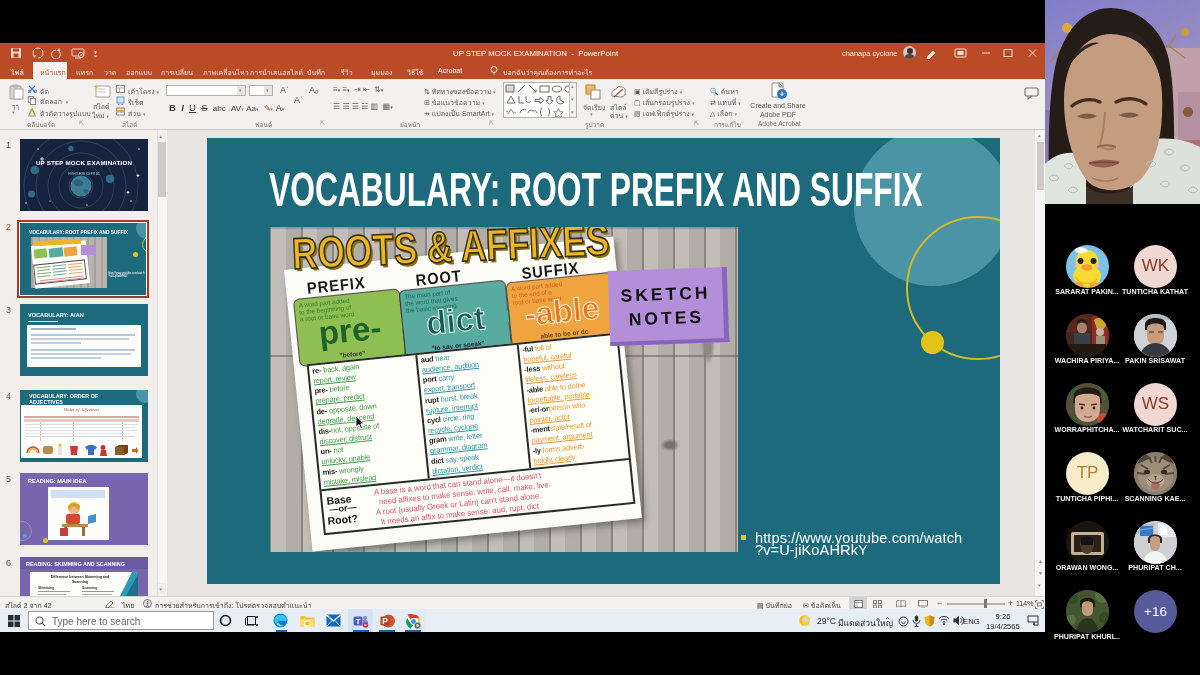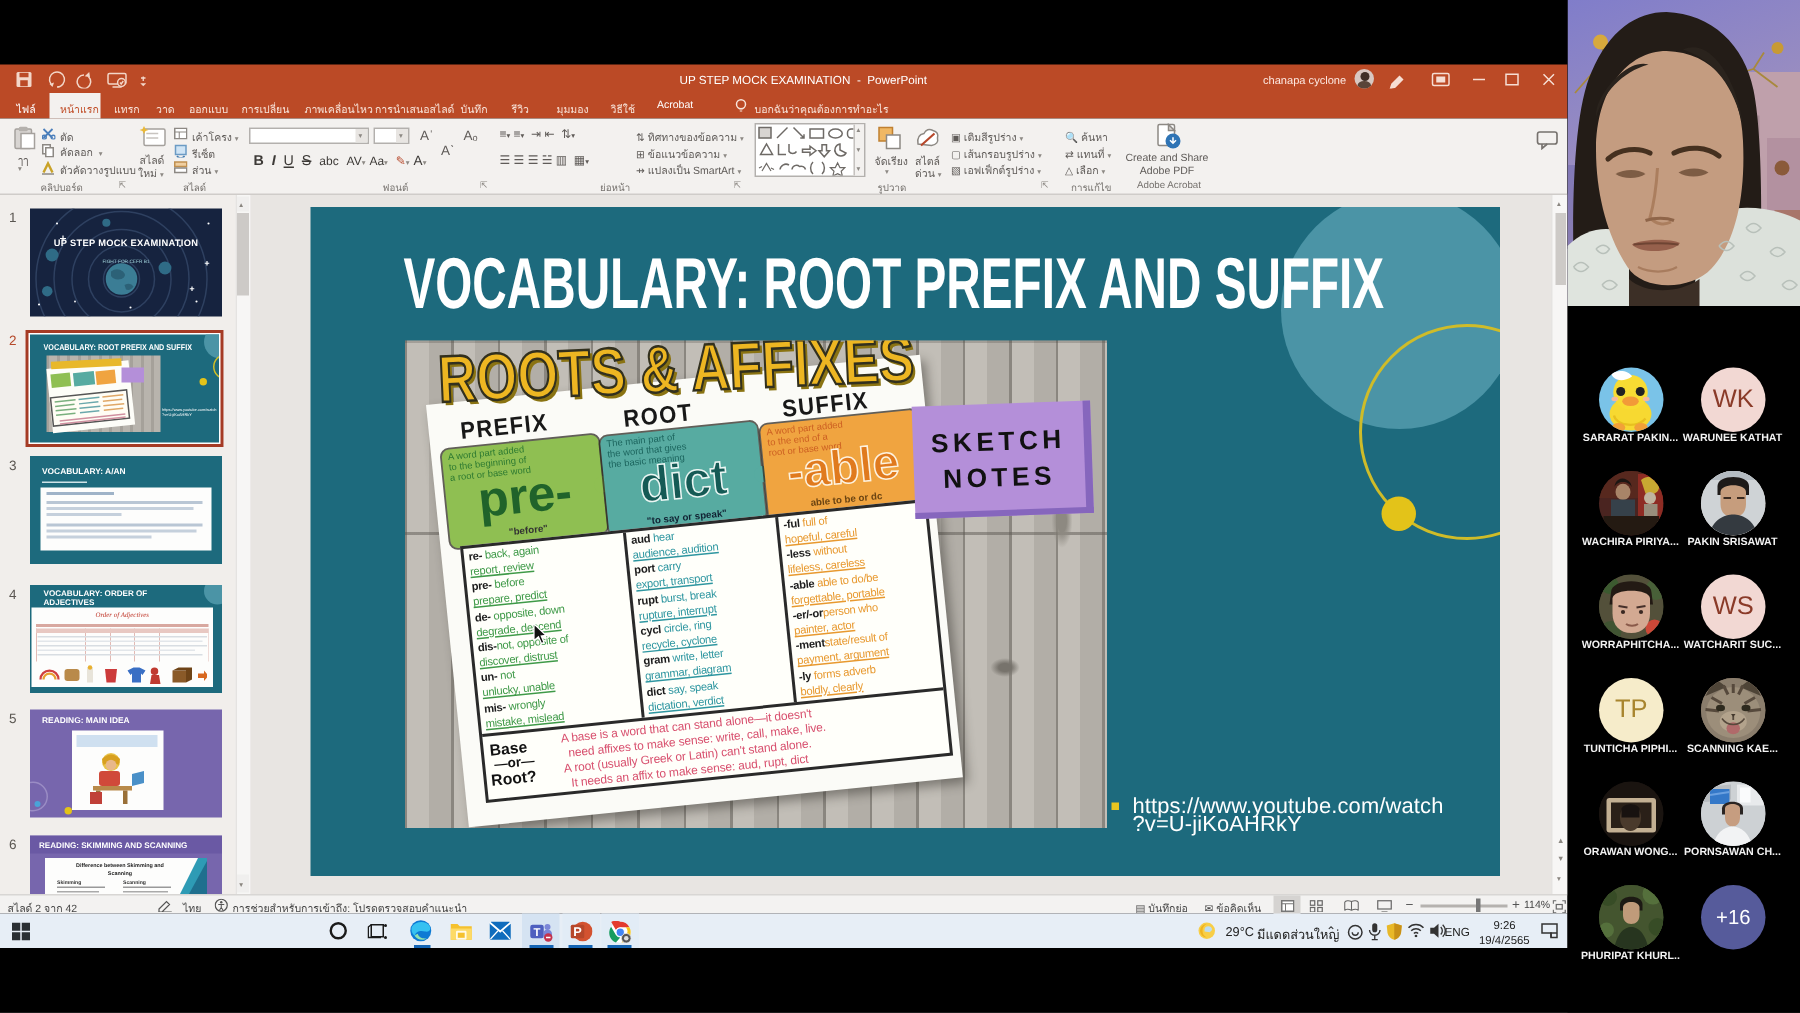--- a/index.html
+++ b/index.html
@@ -566,20 +566,27 @@
 
   <div class="abs" id="taskbar">
     <svg class="abs" style="left:8px;top:6px" width="12" height="12" viewBox="0 0 12 12">
         <g fill="#2a2f33">
           <rect x="0" y="0" width="5.5" height="5.5"></rect>
           <rect x="6.5" y="0" width="5.5" height="5.5"></rect>
           <rect x="0" y="6.5" width="5.5" height="5.5"></rect>
           <rect x="6.5" y="6.5" width="5.5" height="5.5"></rect>
         </g>
       </svg>
+    <div class="abs" style="left:28px;top:2px;width:186px;height:19px;background:#fff;border:1px solid #9a9a9a;">
+      <svg class="abs" style="left:6px;top:4px" width="11" height="11" viewBox="0 0 11 11">
+          <circle cx="4.5" cy="4.5" r="3.5" fill="none" stroke="#555" stroke-width="1.1"></circle>
+          <path d="M7.2 7.2 L10 10" stroke="#555" stroke-width="1.1"></path>
+        </svg>
+      <div class="t" style="left:23px;top:4px;font-size:10px;color:#666;">Type here to search</div>
+    </div>
     <svg class="abs" style="left:219px;top:5px" width="13" height="13" viewBox="0 0 13 13">
         <circle cx="6.5" cy="6.5" r="5" fill="none" stroke="#1a1a1a" stroke-width="1.6"></circle>
       </svg>
     <svg class="abs" style="left:245px;top:5px" width="13" height="13" viewBox="0 0 13 13">
         <g fill="none" stroke="#1a1a1a" stroke-width="1">
           <rect x="2.5" y="2.5" width="8" height="8"></rect>
           <path d="M2.5 2.5 L0.5 4 L0.5 11 L9 11" fill="none"></path>
           <circle cx="12" cy="3" r="1" fill="#1a1a1a" stroke="none"></circle>
           <circle cx="12" cy="11" r="1" fill="#1a1a1a" stroke="none"></circle>
         </g>
@@ -728,21 +735,21 @@
         <path d="M10 32 a11 7 0 0 0 21 2" fill="none" stroke="#e8c020" stroke-width="1.5"></path>
         <ellipse cx="13" cy="40" rx="4.5" ry="3" fill="#f2a138"></ellipse>
           <ellipse cx="28" cy="40" rx="4.5" ry="3" fill="#f2a138"></ellipse>
         <path d="M8 4 C13 1 20 2 22 6 C16 10 10 9 8 4 Z" fill="#fff"></path>
       </svg>
     </div>
     <div class="avatar" style="left:89px;top:244.5px;background:#f2d8d3;">
         <div class="initials">WK</div>
       </div>
     <div class="pname" style="left:2px;top:288px;">SARARAT PAKIN...</div>
-    <div class="pname" style="left:70px;top:288px;">WARUNEE KATHAT</div>
+    <div class="pname" style="left:70px;top:288px;">TUNTICHA KATHAT</div>
 
     <div class="avatar" style="left:21px;top:313.5px;background:#4a2420;">
       <svg width="43" height="43" viewBox="0 0 43 43">
         <rect x="0" y="0" width="43" height="18" fill="#57281e"></rect>
         <rect x="26" y="2" width="17" height="30" fill="#8e2c24"></rect>
         <path d="M28 6 C33 2 39 4 40 9 C41 14 36 17 31 15 Z" fill="#c8a832"></path>
         <circle cx="34" cy="18" r="4" fill="#c0b4a0"></circle>
         <rect x="30" y="22" width="9" height="12" fill="#988e7c"></rect>
         <ellipse cx="16" cy="14" rx="5" ry="5.5" fill="#a88468"></ellipse>
         <path d="M10 11 C12 6 20 6 22 11 L21 8 C18 4 13 4 11 8 Z" fill="#1d1613"></path>
@@ -823,21 +830,21 @@
         <rect x="26" y="4" width="7" height="10" fill="#fafbfc"></rect>
         <path d="M0 14 L20 12 L20 2 L0 4 Z" fill="#b8bcc0"></path>
         <rect x="6" y="5" width="13" height="10" fill="#3478c8"></rect>
         <path d="M6 9 L19 7" stroke="#6aa0e0" stroke-width="1.5"></path>
         <path d="M14 18 C14 12 28 12 28 18 L28 22 L14 22 Z" fill="#2a2422"></path>
         <path d="M16 18 C16 14 26 14 26 18 L26 24 C26 28 23.5 30 21 30 C18.5 30 16 28 16 24 Z" fill="#c69d80"></path>
         <path d="M8 43 C10 33 17 30 21 30 C25 30 32 33 34 43 Z" fill="#f2f3f4"></path>
       </svg>
     </div>
     <div class="pname" style="left:2px;top:564px;">ORAWAN WONG...</div>
-    <div class="pname" style="left:70px;top:564px;">PORNSAWAN CH...</div>
+    <div class="pname" style="left:70px;top:564px;">PHURIPAT CH...</div>
 
     <div class="avatar" style="left:21px;top:589.5px;background:#3d5531;">
       <svg width="43" height="43" viewBox="0 0 43 43">
         <rect width="43" height="43" fill="#44552f"></rect>
         <circle cx="6" cy="8" r="6" fill="#374c26"></circle>
           <circle cx="36" cy="6" r="7" fill="#55703c"></circle>
           <circle cx="39" cy="28" r="6" fill="#374c26"></circle>
           <circle cx="5" cy="30" r="5" fill="#55703c"></circle>
         <path d="M14 13 C14 6 29 6 29 13 L29 17 L14 17 Z" fill="#1d1a14"></path>
         <path d="M16 15 C16 10 27 10 27 15 L27 20 C27 24 24.5 26 21.5 26 C18.5 26 16 24 16 20 Z" fill="#c09b7a"></path>

